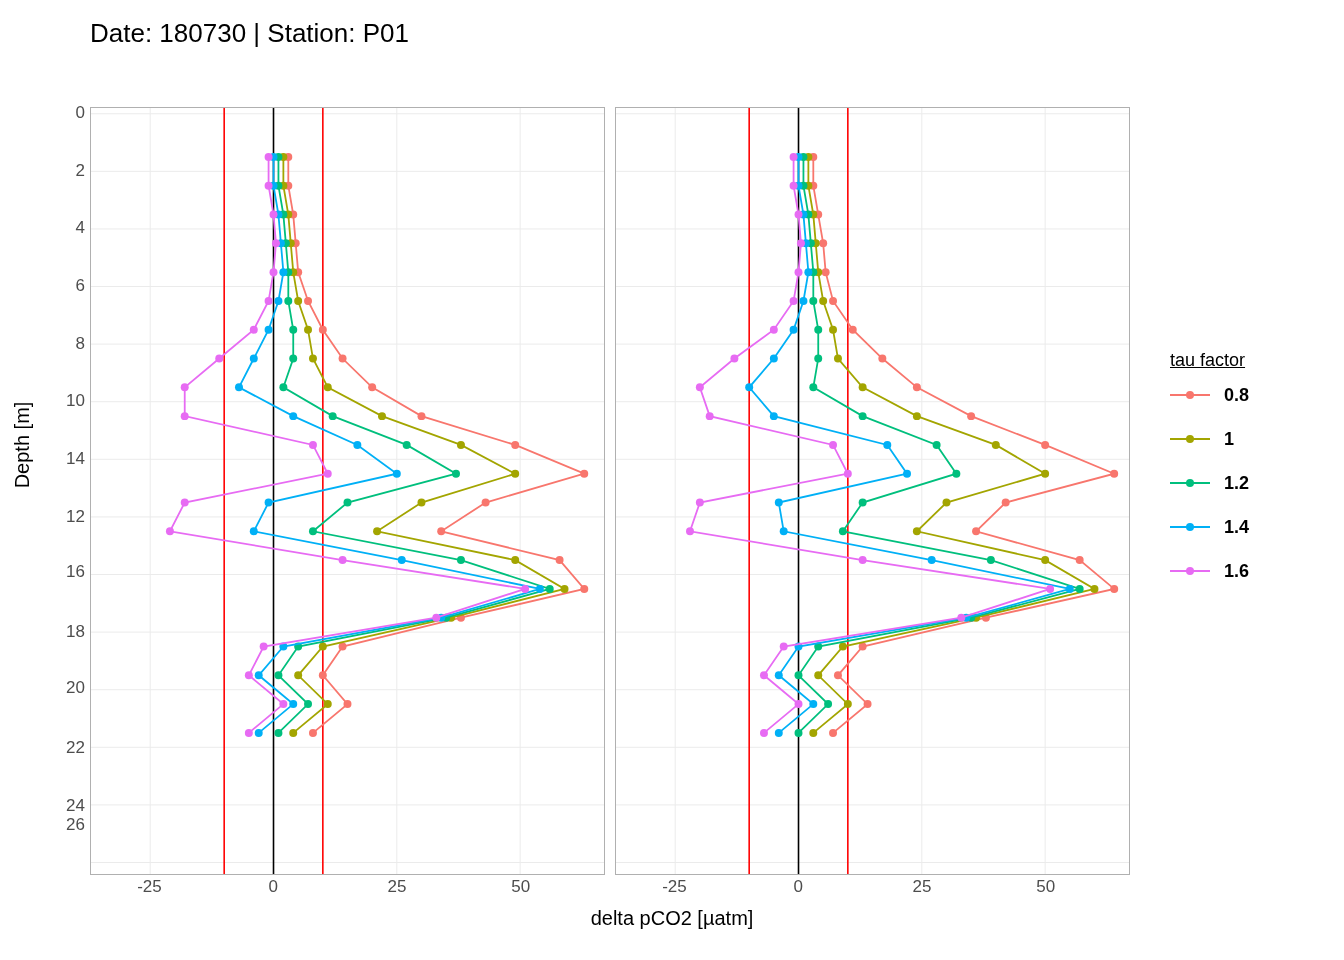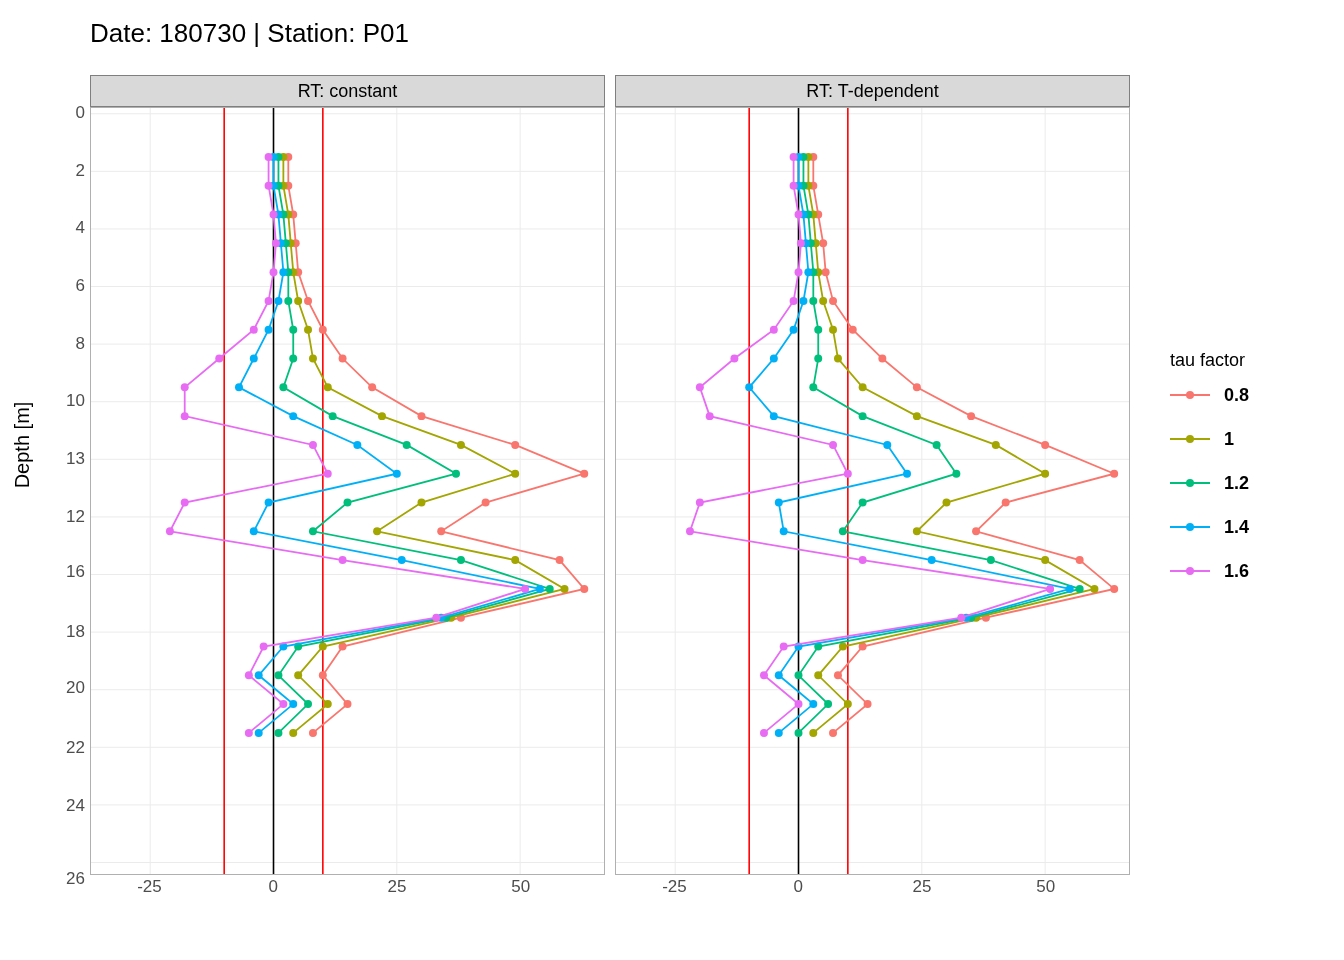--- a/index.html
+++ b/index.html
@@ -90,21 +90,21 @@
     text-align: center;
     font-size: 20px;
   }
   .legend {
     position: absolute;
     left: 1170px;
     top: 350px;
     font-size: 18px;
     color: #000;
   }
-  .legend-title { margin-bottom: 14px; }
+  .legend-title { margin-bottom: 14px; text-decoration: underline; }
   .legend-item {
     display: flex;
     align-items: center;
     margin-bottom: 24px;
     height: 20px;
     font-weight: bold;
   }
   .legend-swatch {
     width: 40px; height: 20px; position: relative; margin-right: 14px;
   }
@@ -125,30 +125,29 @@
   <div class="y-axis-title">Depth [m]</div>
 
   <div class="plot-area" id="plot">
 
   <div class="y-tick-label" style="top: 37.7744px;">0</div>
       <div class="y-tick-label" style="top: 95.5188px;">2</div>
       <div class="y-tick-label" style="top: 153.263px;">4</div>
       <div class="y-tick-label" style="top: 211.008px;">6</div>
       <div class="y-tick-label" style="top: 268.752px;">8</div>
       <div class="y-tick-label" style="top: 326.496px;">10</div>
-      <div class="y-tick-label" style="top: 384.241px;">13</div>
+      <div class="y-tick-label" style="top: 384.241px;">14</div>
       <div class="y-tick-label" style="top: 441.985px;">12</div>
       <div class="y-tick-label" style="top: 474px; margin-top: 23px;">16</div>
       <div class="y-tick-label" style="top: 557.474px;">18</div>
       <div class="y-tick-label" style="top: 613px; text-align: center;">20</div>
       <div class="y-tick-label" style="top: 672.962px; margin-left: 12px;">22</div>
       <div class="y-tick-label" style="top: 730.707px;">24</div>
-      <div class="y-tick-label" style="top: 804px;">26</div>
+      <div class="y-tick-label" style="top: 750px;">26</div>
       <div class="facet left">
-        <div class="strip">RT: constant</div>
         <div class="panel">
           <svg viewBox="0 0 515 768" preserveAspectRatio="none">
             <line x1="59.42307692307693" x2="59.42307692307693" y1="0" y2="768" stroke="#ebebeb" stroke-width="1"></line>
             <line x1="183.22115384615384" x2="183.22115384615384" y1="0" y2="768" stroke="#ebebeb" stroke-width="1"></line>
             <line x1="307.0192307692308" x2="307.0192307692308" y1="0" y2="768" stroke="#ebebeb" stroke-width="1"></line>
             <line x1="430.8173076923077" x2="430.8173076923077" y1="0" y2="768" stroke="#ebebeb" stroke-width="1"></line>
             <line y1="5.774436090225565" y2="5.774436090225565" x1="0" x2="515" stroke="#ebebeb" stroke-width="1"></line>
             <line y1="63.518796992481214" y2="63.518796992481214" x1="0" x2="515" stroke="#ebebeb" stroke-width="1"></line>
             <line y1="121.26315789473685" y2="121.26315789473685" x1="0" x2="515" stroke="#ebebeb" stroke-width="1"></line>
             <line y1="179.00751879699249" y2="179.00751879699249" x1="0" x2="515" stroke="#ebebeb" stroke-width="1"></line>
@@ -276,21 +275,20 @@
             <circle cx="193.125" cy="597.6541353383459" r="4" fill="#E76BF3"></circle>
             <circle cx="158.46153846153848" cy="626.5263157894738" r="4" fill="#E76BF3"></circle>
           </svg>
         </div>
       </div>
       <div class="x-tick-label" style="left: 59.4231px;">-25</div>
       <div class="x-tick-label" style="left: 183.221px;">0</div>
       <div class="x-tick-label" style="left: 307.019px;">25</div>
       <div class="x-tick-label" style="left: 430.817px;">50</div>
       <div class="facet right">
-        <div class="strip">RT: T-dependent</div>
         <div class="panel">
           <svg viewBox="0 0 515 768" preserveAspectRatio="none">
             <line x1="59.42307692307693" x2="59.42307692307693" y1="0" y2="768" stroke="#ebebeb" stroke-width="1"></line>
             <line x1="183.22115384615384" x2="183.22115384615384" y1="0" y2="768" stroke="#ebebeb" stroke-width="1"></line>
             <line x1="307.0192307692308" x2="307.0192307692308" y1="0" y2="768" stroke="#ebebeb" stroke-width="1"></line>
             <line x1="430.8173076923077" x2="430.8173076923077" y1="0" y2="768" stroke="#ebebeb" stroke-width="1"></line>
             <line y1="5.774436090225565" y2="5.774436090225565" x1="0" x2="515" stroke="#ebebeb" stroke-width="1"></line>
             <line y1="63.518796992481214" y2="63.518796992481214" x1="0" x2="515" stroke="#ebebeb" stroke-width="1"></line>
             <line y1="121.26315789473685" y2="121.26315789473685" x1="0" x2="515" stroke="#ebebeb" stroke-width="1"></line>
             <line y1="179.00751879699249" y2="179.00751879699249" x1="0" x2="515" stroke="#ebebeb" stroke-width="1"></line>
@@ -419,20 +417,21 @@
             <circle cx="148.5576923076923" cy="626.5263157894738" r="4" fill="#E76BF3"></circle>
           </svg>
         </div>
       </div>
       <div class="x-tick-label" style="left: 584.423px;">-25</div>
       <div class="x-tick-label" style="left: 708.221px;">0</div>
       <div class="x-tick-label" style="left: 832.019px;">25</div>
       <div class="x-tick-label" style="left: 955.817px;">50</div>
     </div>
 
+  <div class="x-axis-title" style="top:907px">delta pCO2 [µatm]</div>
 
   <div class="legend" id="legend">
     <div class="legend-title">tau factor</div>
   <div class="legend-item">
         <span class="legend-swatch">
       <span class="line" style="background:#F8766D"></span>
       <span class="dot" style="background:#F8766D"></span>
     </span>
         <span>0.8</span>
       </div>

